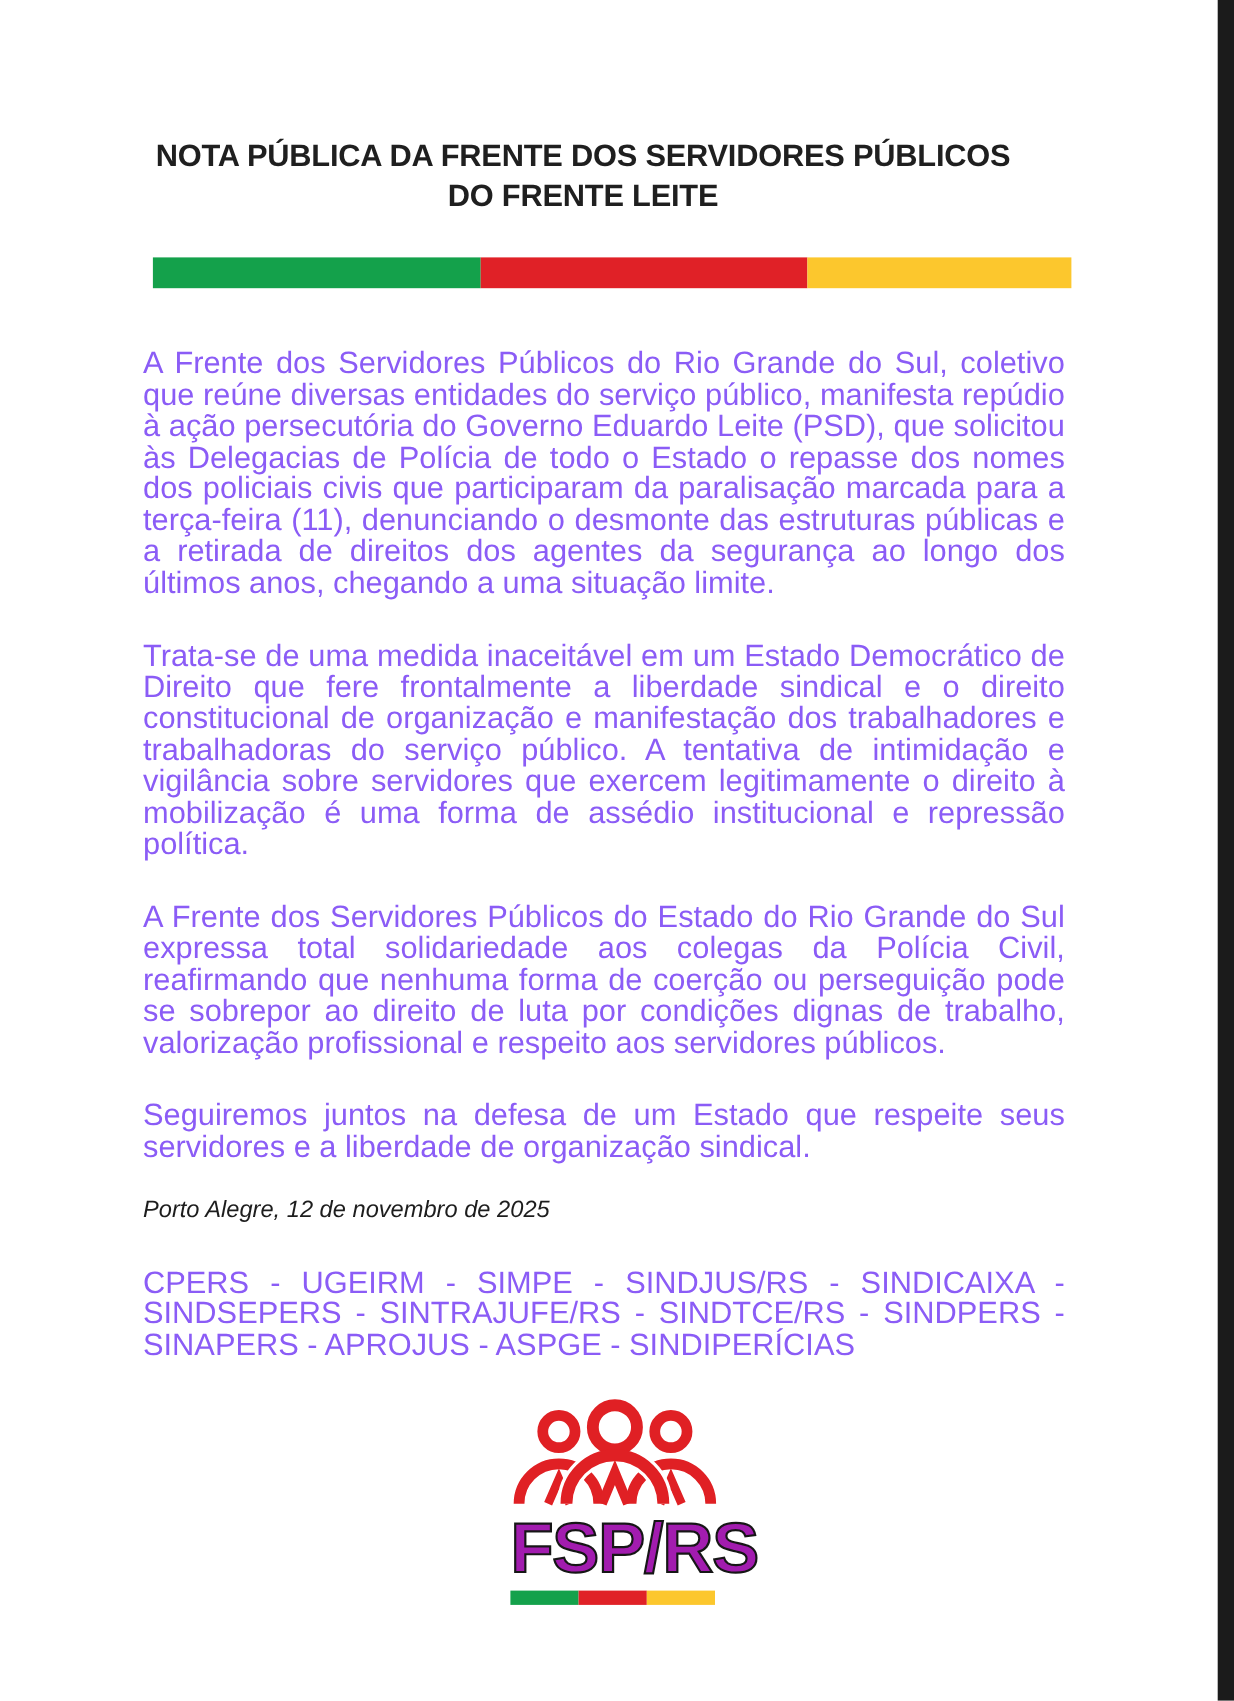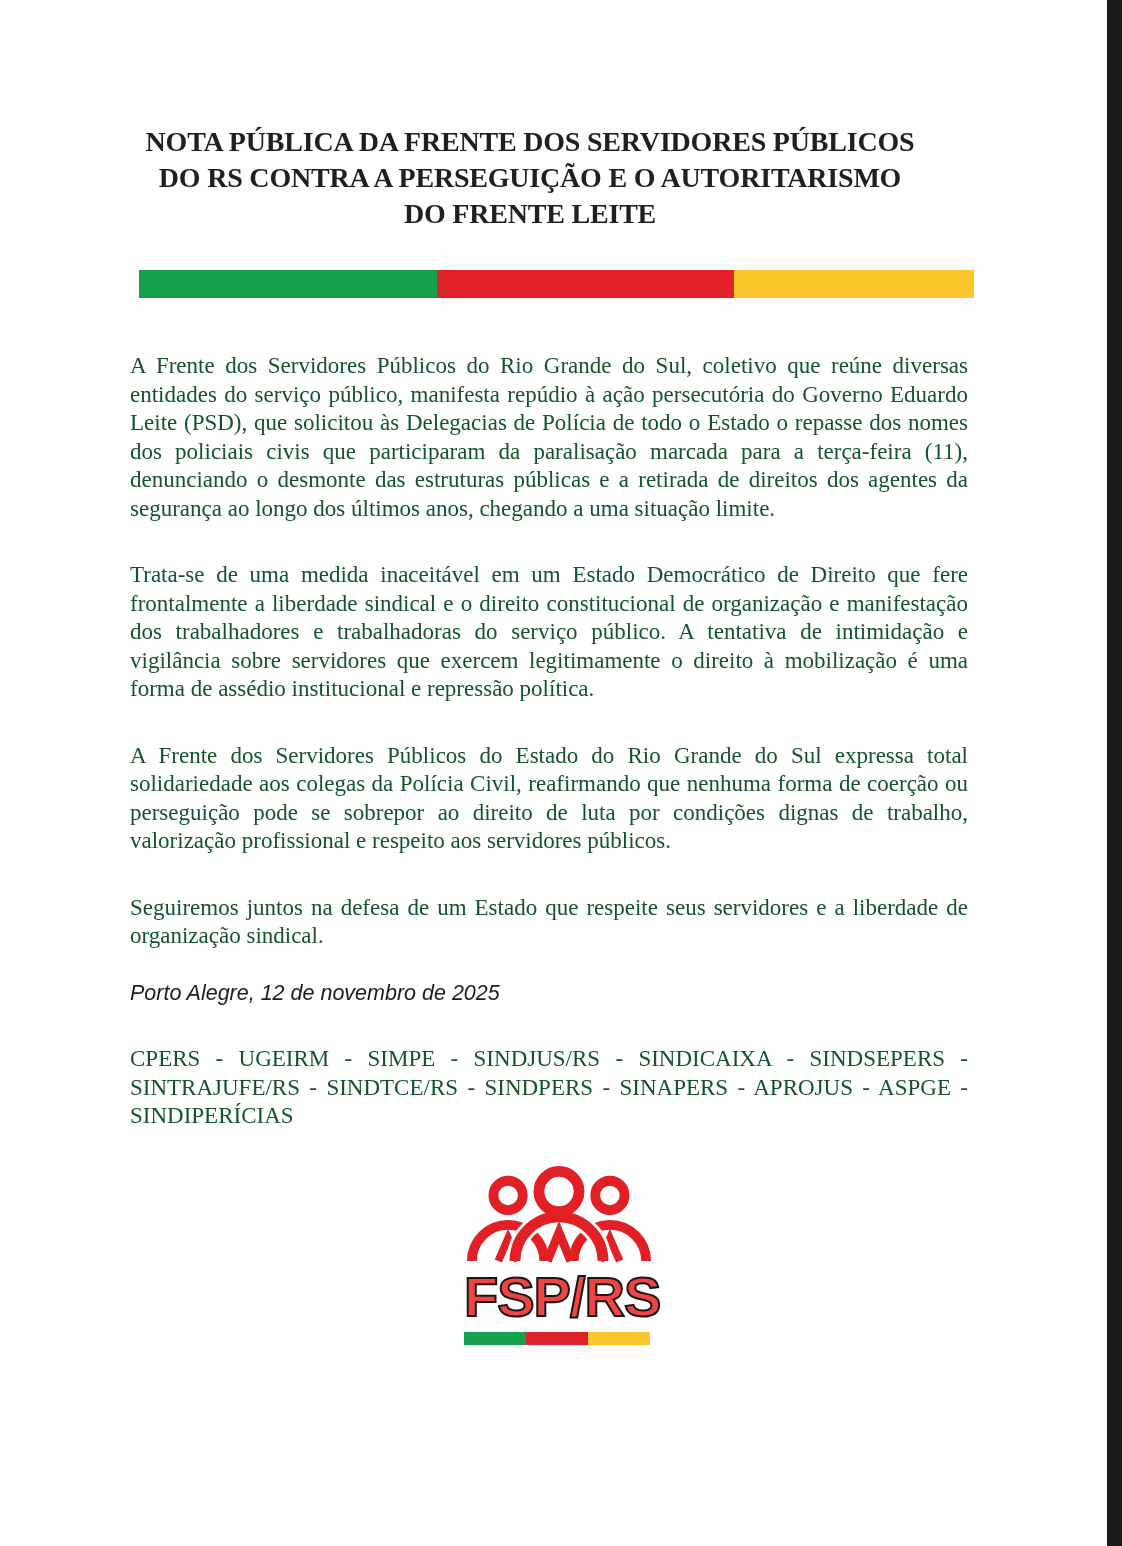--- a/index.html
+++ b/index.html
@@ -30,40 +30,38 @@
   }
   .title {
     margin: 124px 0 0 0;
     width: 800px;
     text-align: center;
     font-size: 28px;
     line-height: 36px;
     font-weight: bold;
     color: #1f1f1f;
     letter-spacing: -0.2px;
-    font-family: Liberation Serif, serif;
   }
   .title-line { display: block; }
   .flag-bar {
     margin: 38px 0 0 9px;
     width: 835px;
     height: 28px;
     display: flex;
   }
   .flag-bar .seg { height: 100%; }
   .seg-green  { width: 35.7%; }
   .seg-red    { width: 35.6%; }
   .seg-yellow { width: 28.7%; }
   .para {
     margin: 38px 0 0 0;
-    font-size: 23px;
+    font-size: 28px;
     line-height: 28.5px;
-    color: #14532d;
+    color: #8b5cf6;
     text-align: justify;
-    font-family: Liberation Serif, serif;
   }
   .para-first { margin-top: 54px; }
   .dateline {
     margin: 28px 0 0 0;
     font-size: 21.5px;
     line-height: 28.5px;
     color: #1d1d1d;
     text-align: left;
     font-style: italic;
   }
@@ -74,46 +72,45 @@
     text-align: center;
   }
   .logo-people {
     display: block;
     width: 186px;
     height: 102px;
     margin: 0 auto;
   }
   .logo-text {
     margin-top: 2px;
-    font-size: 56px;
+    font-size: 64px;
     line-height: 1;
     font-weight: bold;
     letter-spacing: -1px;
-    color: #ef4444;
+    color: #a21caf;
     -webkit-text-stroke: 2px #161616;
     white-space: nowrap;
   }
   .logo-stripe {
     margin-top: 7px;
     width: 186px;
     height: 13px;
     display: flex;
   }
   .logo-stripe .seg { width: 33.333%; height: 100%; }
 </style>
 </head>
 <body>
 
 <div class="page">
 
   <div class="content">
 
     <h1 class="title">
       <span class="title-line">NOTA PÚBLICA DA FRENTE DOS SERVIDORES PÚBLICOS</span>
-      <span class="title-line">DO RS CONTRA A PERSEGUIÇÃO E O AUTORITARISMO</span>
       <span class="title-line">DO FRENTE LEITE</span>
     </h1>
 
     <div class="flag-bar">
       <div class="seg seg-green" style="background-color: rgb(20, 161, 75);"></div>
       <div class="seg seg-red" style="background-color: rgb(224, 33, 39);"></div>
       <div class="seg seg-yellow" style="background-color: rgb(252, 199, 45);"></div>
     </div>
 
     <p class="para para-first">A Frente dos Servidores Públicos do Rio Grande do Sul, coletivo que reúne diversas entidades do serviço público, manifesta repúdio à ação persecutória do Governo Eduardo Leite (PSD), que solicitou às Delegacias de Polícia de todo o Estado o repasse dos nomes dos policiais civis que participaram da paralisação marcada para a terça-feira (11), denunciando o desmonte das estruturas públicas e a retirada de direitos dos agentes da segurança ao longo dos últimos anos, chegando a uma situação limite.</p>

